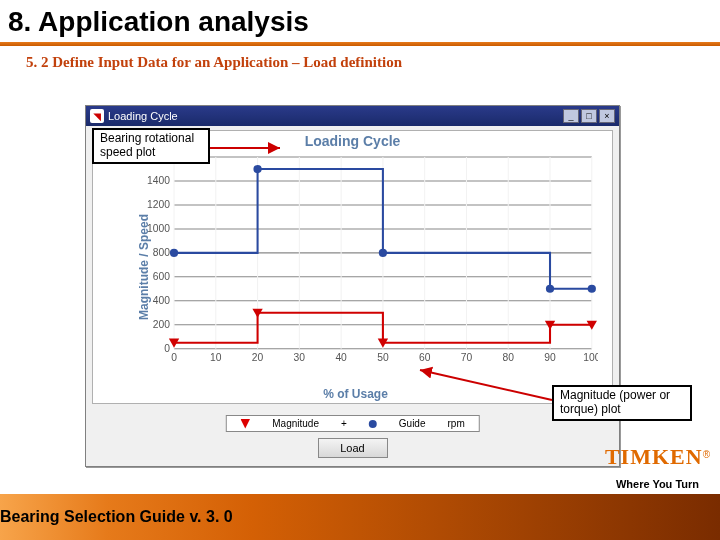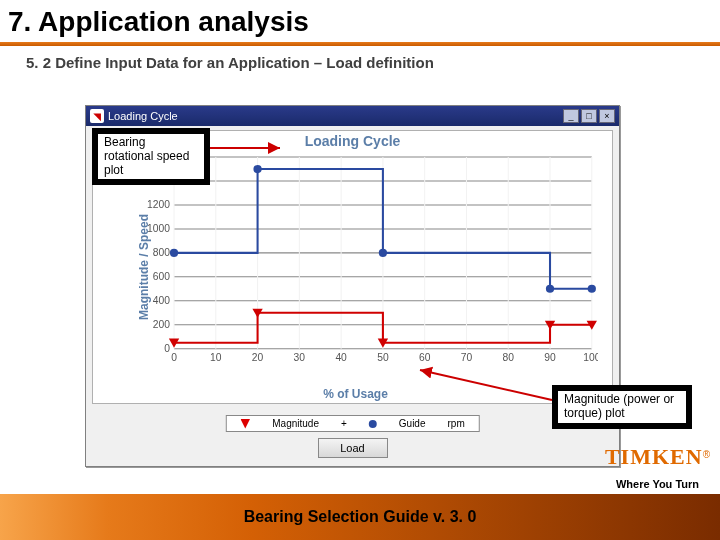--- a/index.html
+++ b/index.html
@@ -1,51 +1,51 @@
 <!DOCTYPE html>
 <html><head>
 <meta charset="utf-8">
 <style>
   * { box-sizing: border-box; }
   html, body { margin:0; padding:0; width:720px; height:540px; font-family: Arial, Helvetica, sans-serif; background:#fff; }
   .slide { position:relative; width:720px; height:540px; overflow:hidden; }
   .title { font-size:28px; font-weight:bold; color:#000; padding:6px 10px 0 8px; }
   .title-underline { height:4px; background:linear-gradient(#e67a1a,#c95a00); margin-top:4px; }
-  .subtitle { font-size:15px; font-weight:bold; color:#404040; padding:8px 12px 0 26px; }
+  .subtitle { font-size:15px; font-weight:bold; color:#c2410c; padding:8px 12px 0 26px;font-family:Liberation Serif, serif; }
   .app-window { position:absolute; left:85px; top:105px; width:535px; height:362px; border:1px solid #808080; background:#f0f0f0; box-shadow:1px 1px 0 #999; }
   .titlebar { height:20px; background:linear-gradient(#2a3a8a,#1a2a6a); display:flex; align-items:center; color:#fff; font-size:11px; padding:0 4px; }
   .titlebar .icon { width:14px; height:14px; background:#fff; color:#c00; font-size:10px; display:flex; align-items:center; justify-content:center; margin-right:4px; border-radius:2px; }
   .titlebar .buttons { margin-left:auto; display:flex; gap:2px; }
   .tb-btn { width:16px; height:14px; background:#c0c8e0; border:1px solid #667; font-size:9px; line-height:12px; text-align:center; color:#000; }
   .chart-area { position:absolute; left:6px; top:24px; right:6px; bottom:62px; background:#fff; border:1px solid #b0b0b0; }
   .chart-title { position:absolute; top:2px; left:0; right:0; text-align:center; font-size:14px; font-weight:bold; color:#5b7ea8; }
   .ylabel { position:absolute; left:-2px; top:50%; transform:translateY(-50%) rotate(-90deg); transform-origin:center; font-size:12px; font-weight:bold; color:#5b7ea8; white-space:nowrap; }
   .xlabel { position:absolute; bottom:2px; left:0; right:0; text-align:center; font-size:12px; font-weight:bold; color:#5b7ea8;margin-left:6px; }
   .plot { position:absolute; left:50px; top:22px; right:14px; bottom:36px; }
   .legend-box { position:absolute; left:50%; transform:translateX(-50%); bottom:34px; border:1px solid #888; background:#fff; padding:2px 14px; font-size:10px; display:flex; align-items:center; gap:22px; }
   .close-btn { position:absolute; left:50%; transform:translateX(-50%); bottom:8px; width:70px; height:20px; background:linear-gradient(#f4f4f4,#d8d8d8); border:1px solid #888; font-size:11px; text-align:center; line-height:18px; }
-  .callout { position:absolute; background:#fff; border:6px solid #000000; padding:2px 6px; font-size:12px; line-height:1.15; color:#000; }
+  .callout { position:absolute; background:#fff; border:2px solid #000000; padding:2px 6px; font-size:12px; line-height:1.15; color:#000; }
   .footer-bar { position:absolute; left:0; right:0; bottom:0; height:46px; background:linear-gradient(90deg,#f7a44a 0%,#e67a1a 15%,#d46005 35%,#7a2c00 100%); display:flex; align-items:center; }
   .page-num { position:absolute; left:18px; bottom:14px; font-size:12px; color:#000; }
-  .footer-title { width:100%; text-align:center; font-size:16px; font-weight:bold; color:#000; }
+  .footer-title { width:100%; text-align:left; font-size:16px; font-weight:bold; color:#000; }
   .logo-box { position:absolute; right:10px; bottom:50px; text-align:center; }
   .logo-text { font-family: Georgia, 'Times New Roman', serif; font-weight:bold; font-size:22px; color:#e06a00; letter-spacing:1px; }
   .logo-reg { font-size:10px; vertical-align:super; color:#e06a00; }
   .logo-tag { font-size:11px; color:#000; font-weight:bold;margin-top:8px; }
   svg .axis { stroke:#888; stroke-width:1; }
   svg text.tick { font-size:10px; fill:#555; font-family:Arial; }
   .legend-marker-red { display:inline-block; width:10px; height:10px; position:relative; }
   .legend-marker-red::before { content:""; position:absolute; inset:0; clip-path:polygon(50% 100%,0 0,100% 0); background:#d00; }
   .legend-marker-blue { display:inline-block; width:8px; height:8px; background:#2a4aa0; border-radius:50%; }
 </style>
 </head>
 <body>
 <div class="slide">
 
-<div class="title">7. Application analysis</div>
+<div class="title">8. Application analysis</div>
 <div class="title-underline"></div>
 <div class="subtitle">5. 2 Define Input Data for an Application – Load definition</div>
 
 <div class="app-window">
   <div class="titlebar">
     <span class="icon">◥</span>
     <span>Loading Cycle</span>
     <div class="buttons">
       <div class="tb-btn">_</div>
       <div class="tb-btn">□</div>

